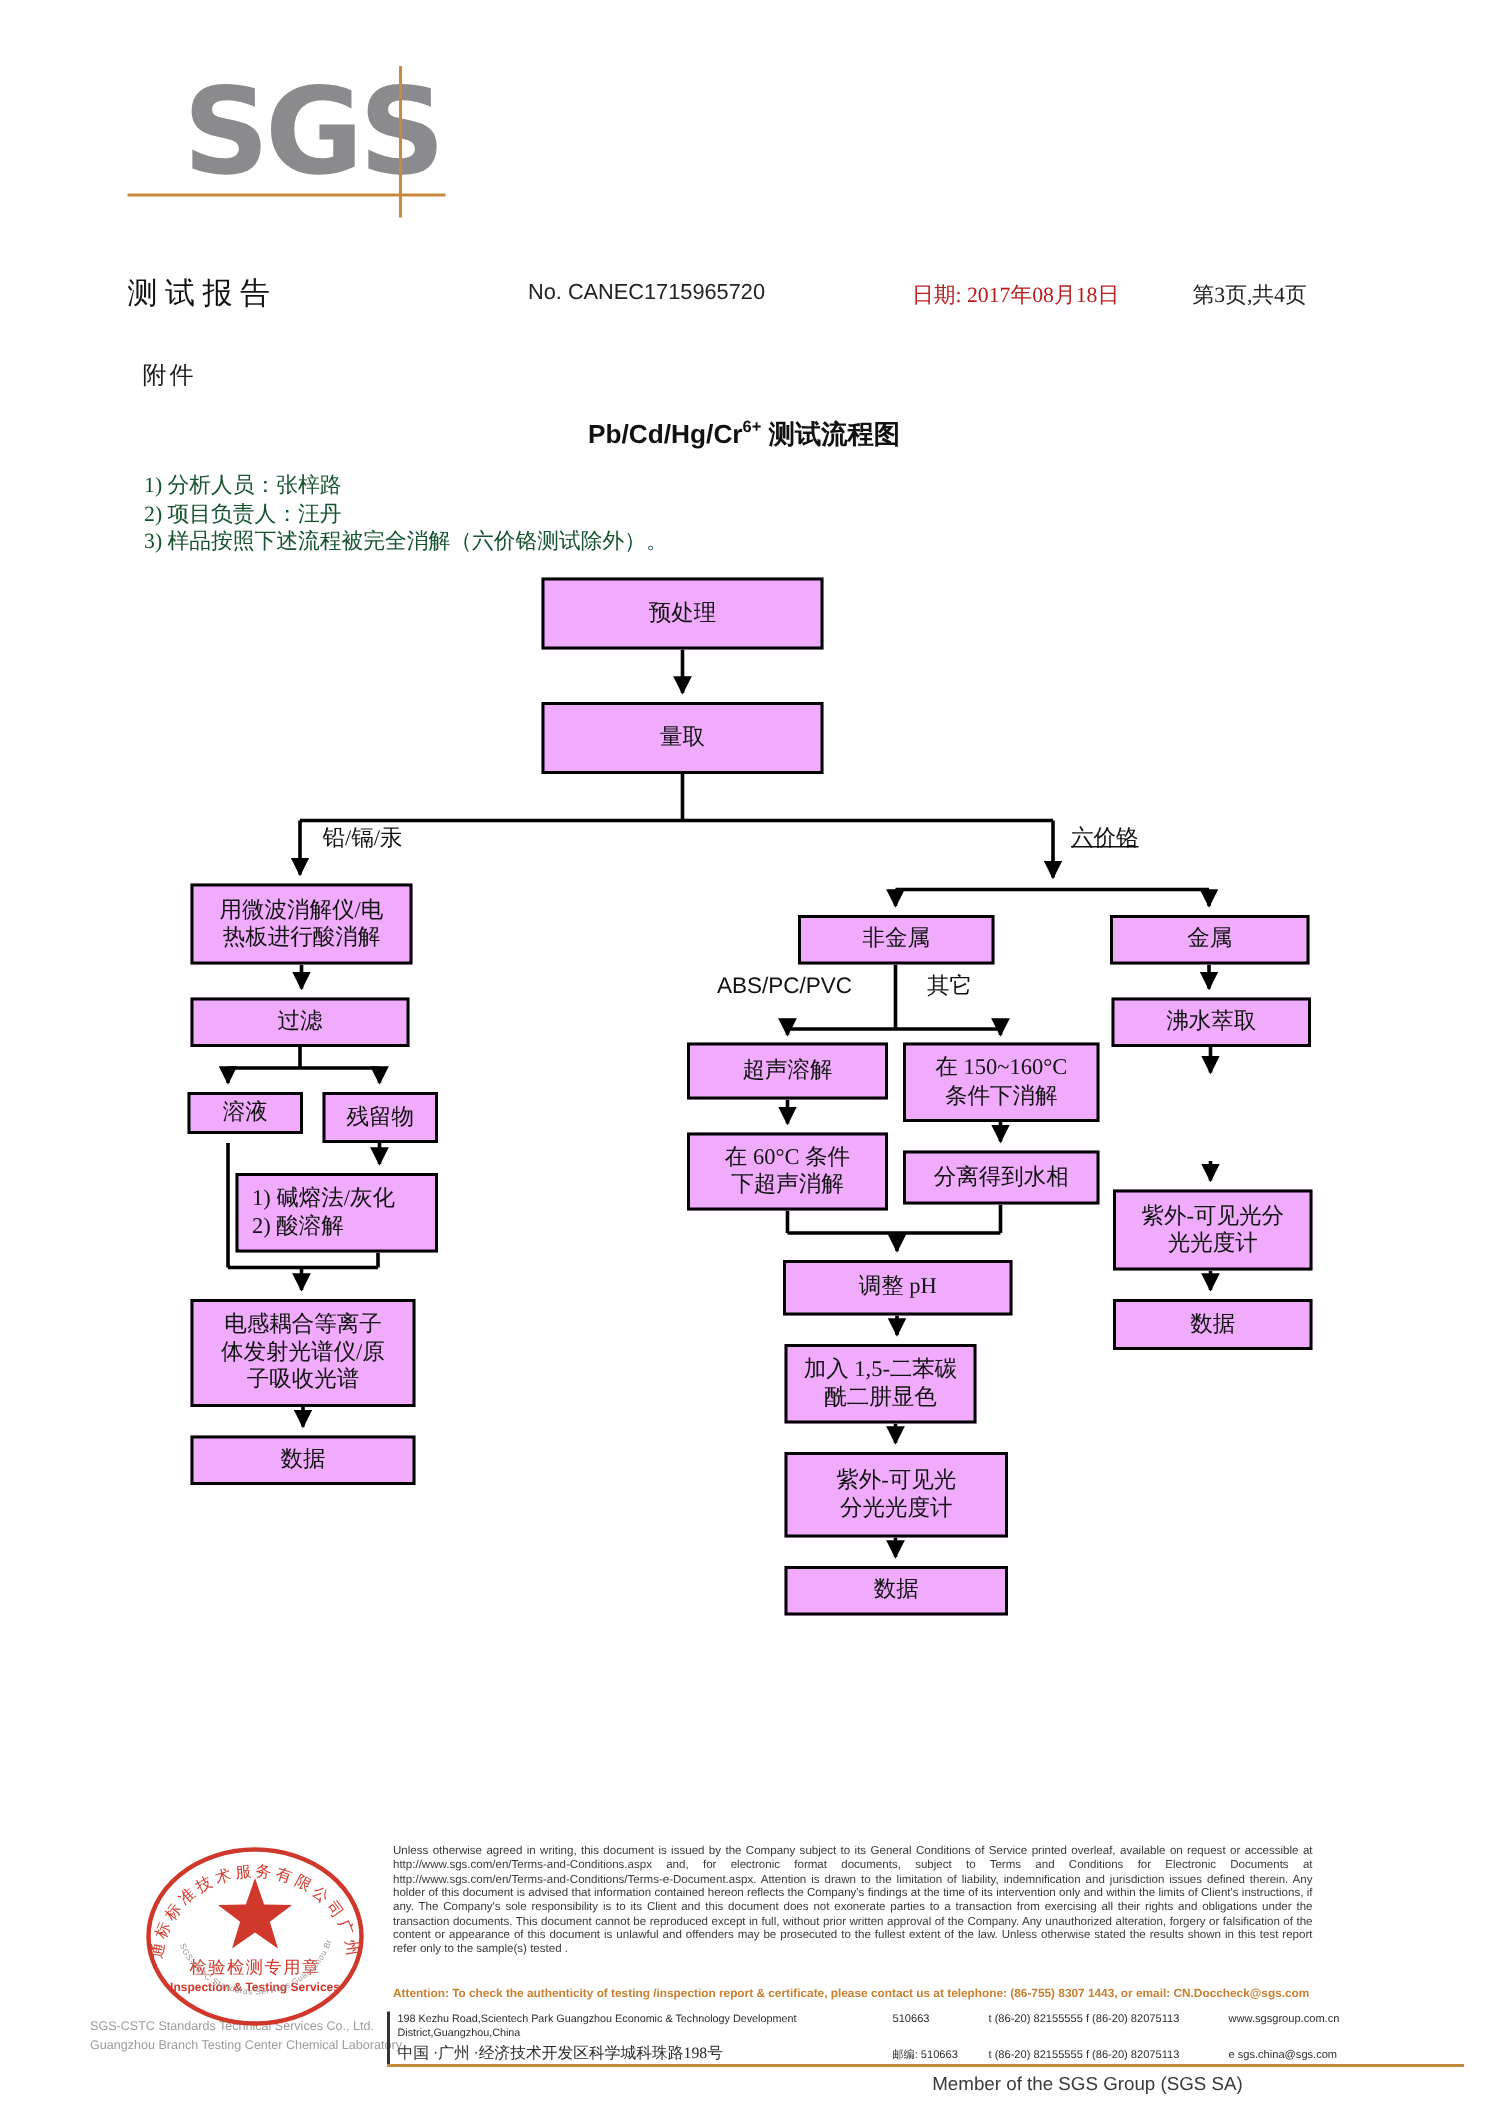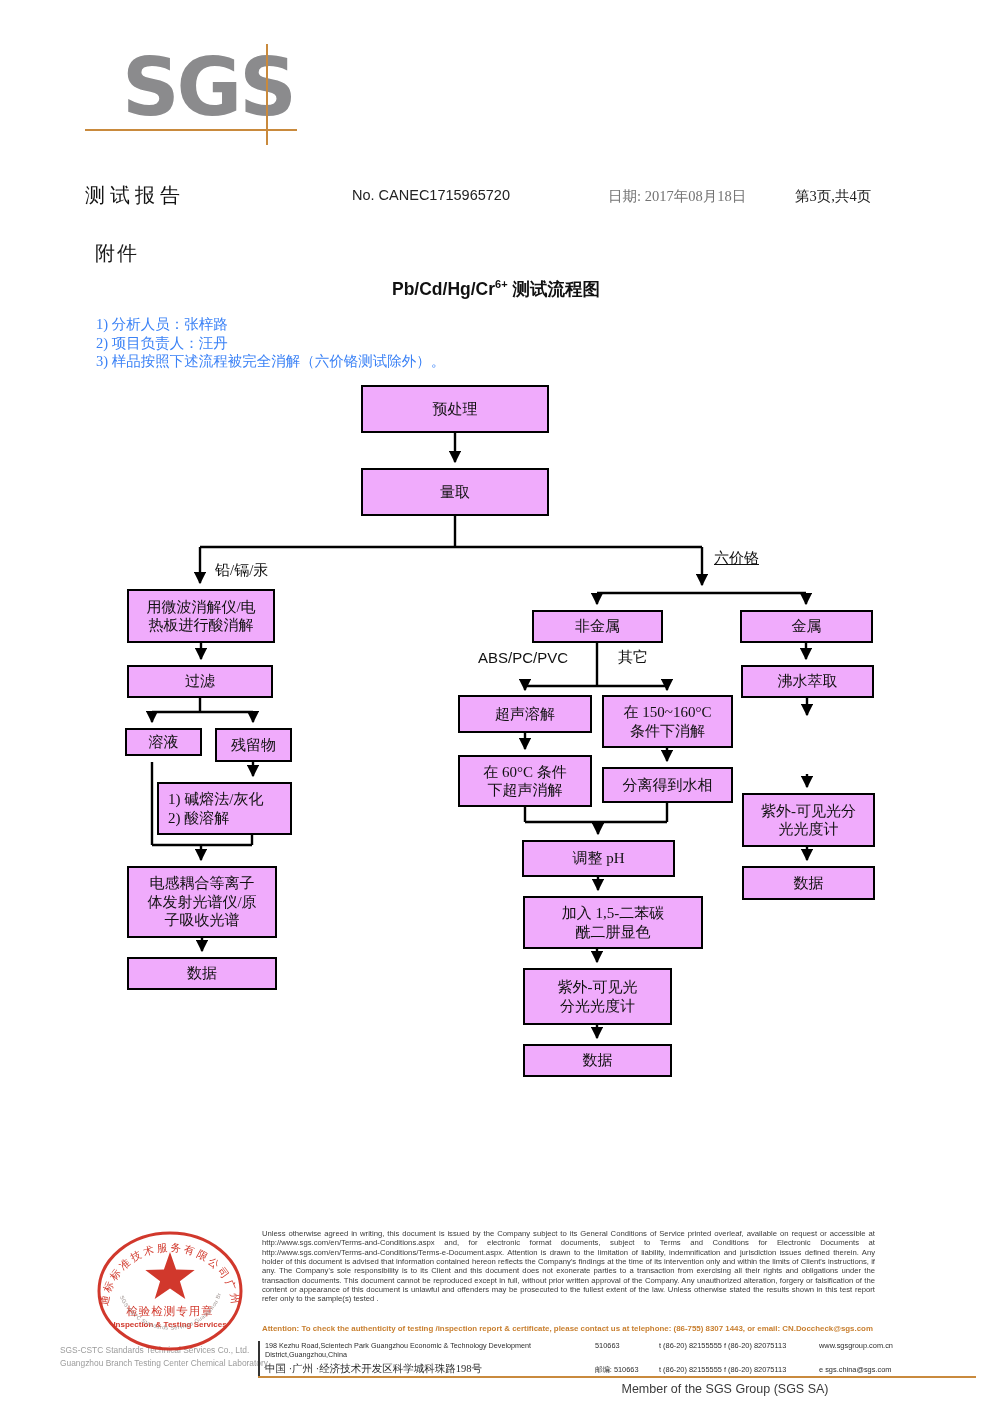--- a/index.html
+++ b/index.html
@@ -12,27 +12,27 @@
   .logo-text{
     position:absolute;left:122px;top:48px;
     font-family:"DejaVu Sans", sans-serif;font-weight:700;
     font-size:80px;line-height:80px;color:#8b8b8d;letter-spacing:-3px;
   }
   .logo-hline{position:absolute;left:85px;top:129px;width:212px;height:2px;background:#c98a3d;}
   .logo-vline{position:absolute;left:266px;top:44px;width:2px;height:101px;background:#c98a3d;}
   
   .hdr-title{position:absolute;left:85px;top:182px;font-size:20px;letter-spacing:5px;color:#111;}
   .hdr-no{position:absolute;left:352px;top:187px;font-size:14.5px;font-family:"Liberation Sans",sans-serif;color:#222;}
-  .hdr-date{position:absolute;left:608px;top:187px;font-size:14.5px;color:#737373;text-align:right;}
+  .hdr-date{position:absolute;left:608px;top:187px;font-size:14.5px;color:#b91c1c;text-align:right;}
   .hdr-page{position:absolute;left:795px;top:187px;font-size:14.5px;color:#222;}
-  .attach{position:absolute;left:95px;top:240px;font-size:20px;letter-spacing:2px;}
+  .attach{position:absolute;left:95px;top:240px;font-size:16px;letter-spacing:2px;}
   .doc-title{position:absolute;left:0;top:277px;width:992px;text-align:center;
     font-family:"Liberation Sans",sans-serif;font-weight:700;font-size:17.5px;color:#111;}
   .doc-title sup{font-size:11px;}
-  .notes{position:absolute;left:96px;top:315px;font-size:14.5px;line-height:18.6px;color:#3b82f6;}
+  .notes{position:absolute;left:96px;top:315px;font-size:14.5px;line-height:18.6px;color:#14532d;}
   
   .flow-svg{position:absolute;left:0;top:0;width:992px;height:1402px;pointer-events:none;z-index:1;}
   .node{
     position:absolute;z-index:2;background:#f0abfc;border:2px solid #000;box-sizing:border-box;
     display:flex;align-items:center;justify-content:center;text-align:center;
     font-size:15px;line-height:18.5px;white-space:pre-line;color:#111;
   }
   .node.left-align{justify-content:flex-start;text-align:left;padding-left:9px;}
   .edge-label{position:absolute;z-index:2;font-size:15px;color:#111;white-space:nowrap;}
   .edge-label.latin{font-family:"Liberation Sans",sans-serif;}
@@ -132,31 +132,31 @@
   <div class="node" style="left:127px;top:957px;width:150px;height:33px;">数据</div>
   <div class="node" style="left:532px;top:610px;width:131px;height:33px;">非金属</div>
   <div class="node" style="left:740px;top:610px;width:133px;height:33px;">金属</div>
   <div class="node" style="left:458px;top:695px;width:134px;height:38px;">超声溶解</div>
   <div class="node" style="left:602px;top:695px;width:131px;height:53px;text-align:center;">在 150~160°C
 条件下消解</div>
   <div class="node" style="left:458px;top:755px;width:134px;height:52px;">在 60°C 条件
 下超声消解</div>
   <div class="node" style="left:602px;top:767px;width:131px;height:36px;">分离得到水相</div>
   <div class="node" style="left:522px;top:840px;width:153px;height:37px;">调整 pH</div>
-  <div class="node" style="left:523px;top:896px;width:180px;height:53px;font-family:Liberation Serif, serif;">加入 1,5-二苯碳
+  <div class="node" style="left:523px;top:896px;width:128px;height:53px;font-family:Liberation Serif, serif;">加入 1,5-二苯碳
 酰二肼显色</div>
   <div class="node" style="left:523px;top:968px;width:149px;height:57px;">紫外-可见光
 分光光度计</div>
   <div class="node" style="left:523px;top:1044px;width:149px;height:33px;">数据</div>
   <div class="node" style="left:741px;top:665px;width:133px;height:33px;">沸水萃取</div>
   <div class="node" style="left:742px;top:793px;width:133px;height:54px;">紫外-可见光分
 光光度计</div>
   <div class="node" style="left:742px;top:866px;width:133px;height:34px;">数据</div>
 
-  <div class="edge-label" style="left:215px;top:561px;text-align:right;">铅/镉/汞</div>
+  <div class="edge-label" style="left:215px;top:549px;text-align:right;">铅/镉/汞</div>
   <div class="edge-label" style="left:714px;top:549px;text-decoration:underline;">六价铬</div>
   <div class="edge-label latin" style="left:478px;top:649px;">ABS/PC/PVC</div>
   <div class="edge-label" style="left:618px;top:648px;">其它</div>
 
   <div class="company-gray">
     <div>SGS-CSTC Standards Technical Services Co., Ltd.</div>
     <div>Guangzhou Branch Testing Center Chemical Laboratory.</div>
   </div>
 
   <svg class="stamp-svg" viewBox="0 0 150 132" xmlns="http://www.w3.org/2000/svg">

